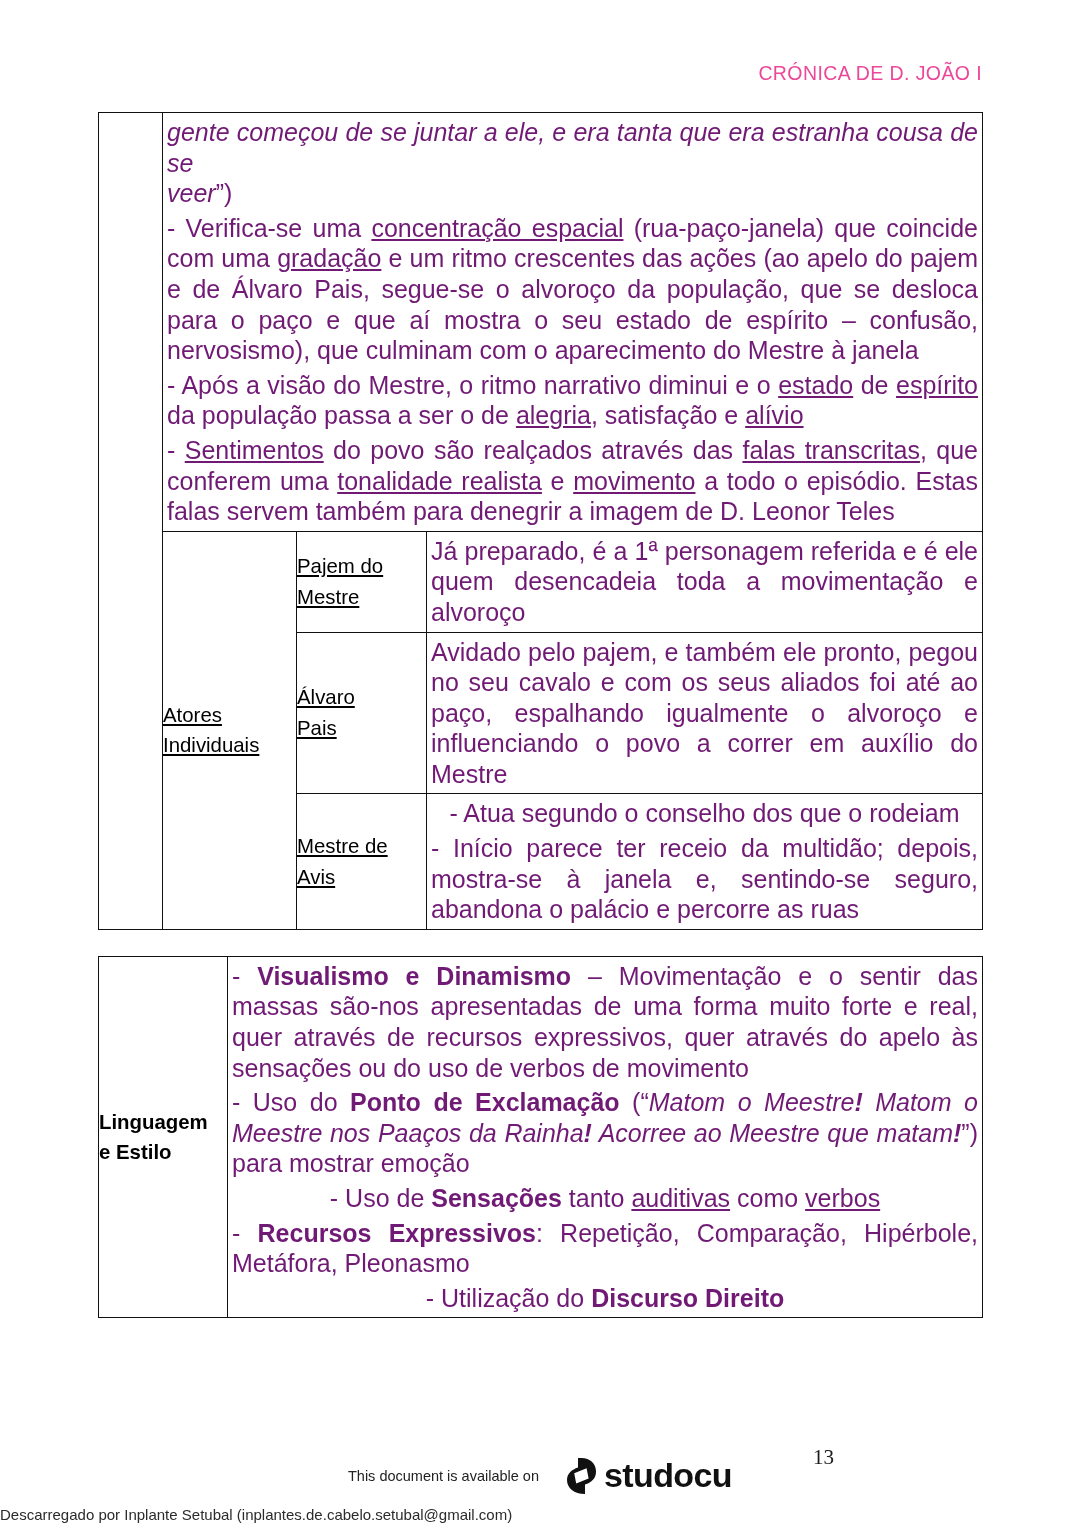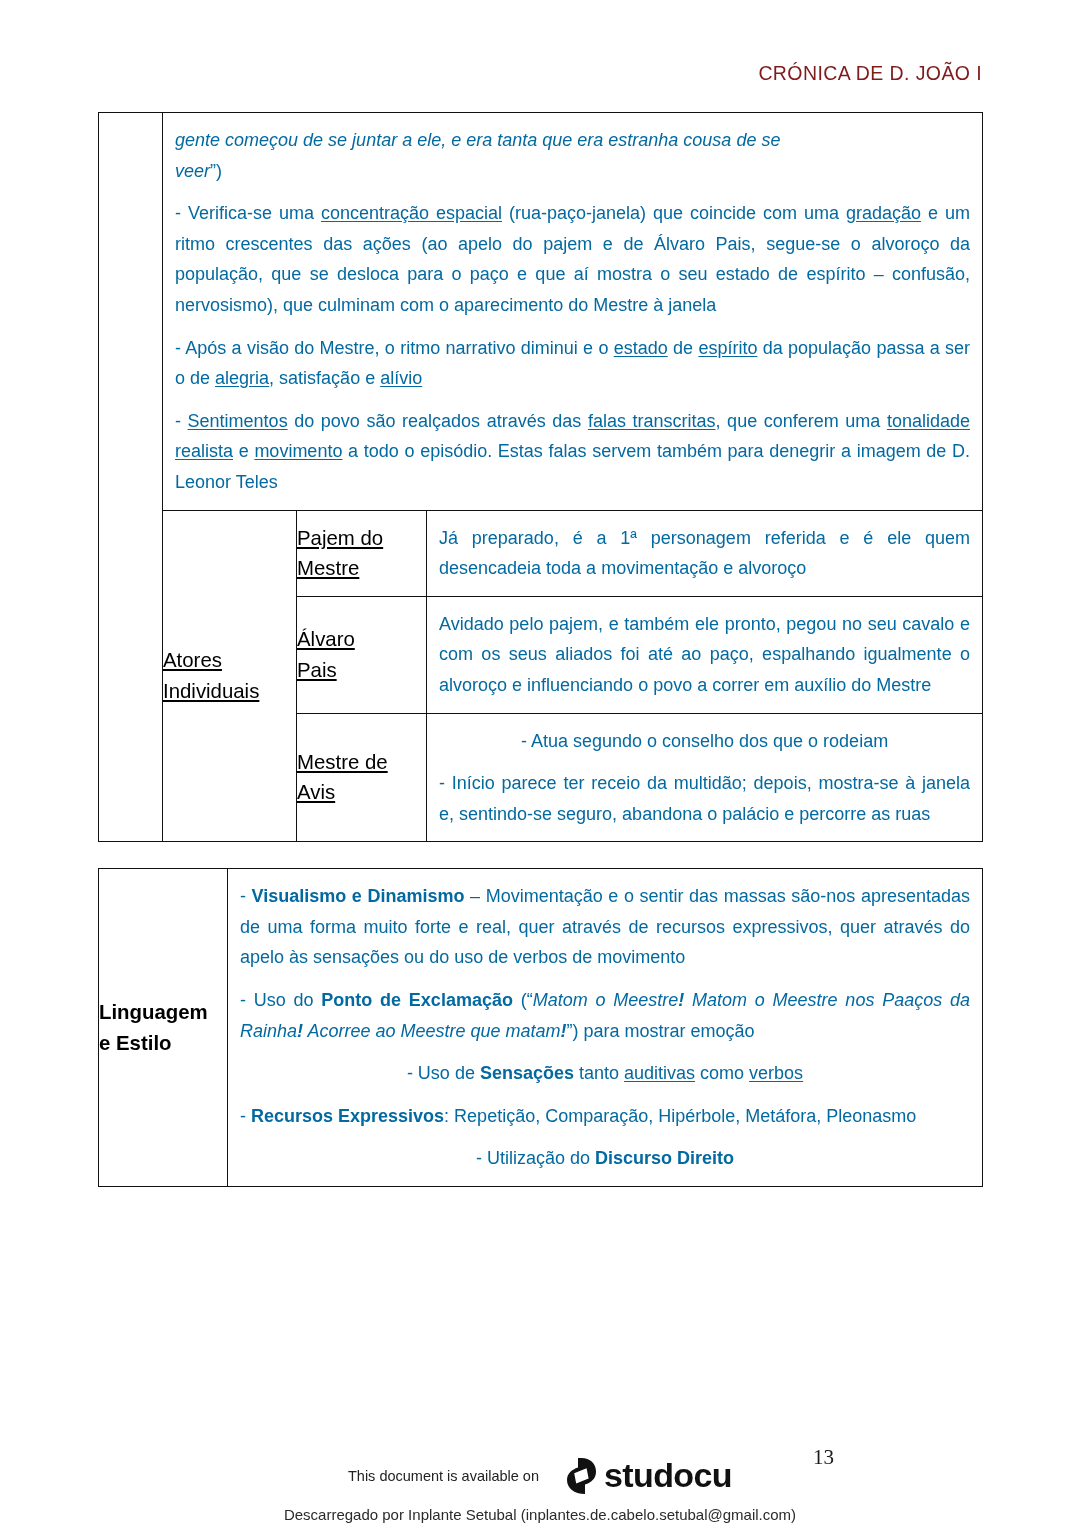--- a/index.html
+++ b/index.html
@@ -16,21 +16,21 @@
     overflow: hidden;
   }
 
   
   #doc-header {
     position: absolute;
     top: 62px;
     right: 98px;
     font-size: 19.5px;
     letter-spacing: 0.4px;
-    color: #7f1d1d;
+    color: #ec4899;
     white-space: nowrap;
   }
 
   
   #page-body {
     position: absolute;
     left: 98px;
     top: 112px;
     width: 884px;
   }
@@ -55,26 +55,26 @@
   
   .c-label2   { width: 129px; }
   .c-body2    { width: 755px; }
 
   .cellpad {
     padding: 6px 9px 8px 9px;
   }
 
   
   .para {
-    font-size: 18px;
+    font-size: 25px;
     line-height: 30.6px;
     text-align: justify;
     text-justify: inter-word;
-    margin: 12px;
-    color: #0369a1;
+    margin: 4px;
+    color: #701a75;
   }
   .para.leftal { text-align: center; }
 
   .it { font-style: italic; }
   .u  { text-decoration: underline; text-underline-offset: 2px; }
   .b  { font-weight: bold; }
   .bi { font-weight: bold; font-style: italic; }
 
   
   .centerlabel {
@@ -129,21 +129,21 @@
     font-weight: bold;
     letter-spacing: -0.6px;
     vertical-align: middle;
     color: #111;
   }
   #studocu-dl {
     position: absolute;
     left: 0;
     top: 66px;
     width: 1080px;
-    text-align: center;
+    text-align: left;
     font-size: 15px;
     color: #2b2b2b;
     white-space: nowrap;
   }
 </style>
 </head>
 <body>
 
 <div id="doc-header">CRÓNICA DE D. JOÃO I</div>
 

